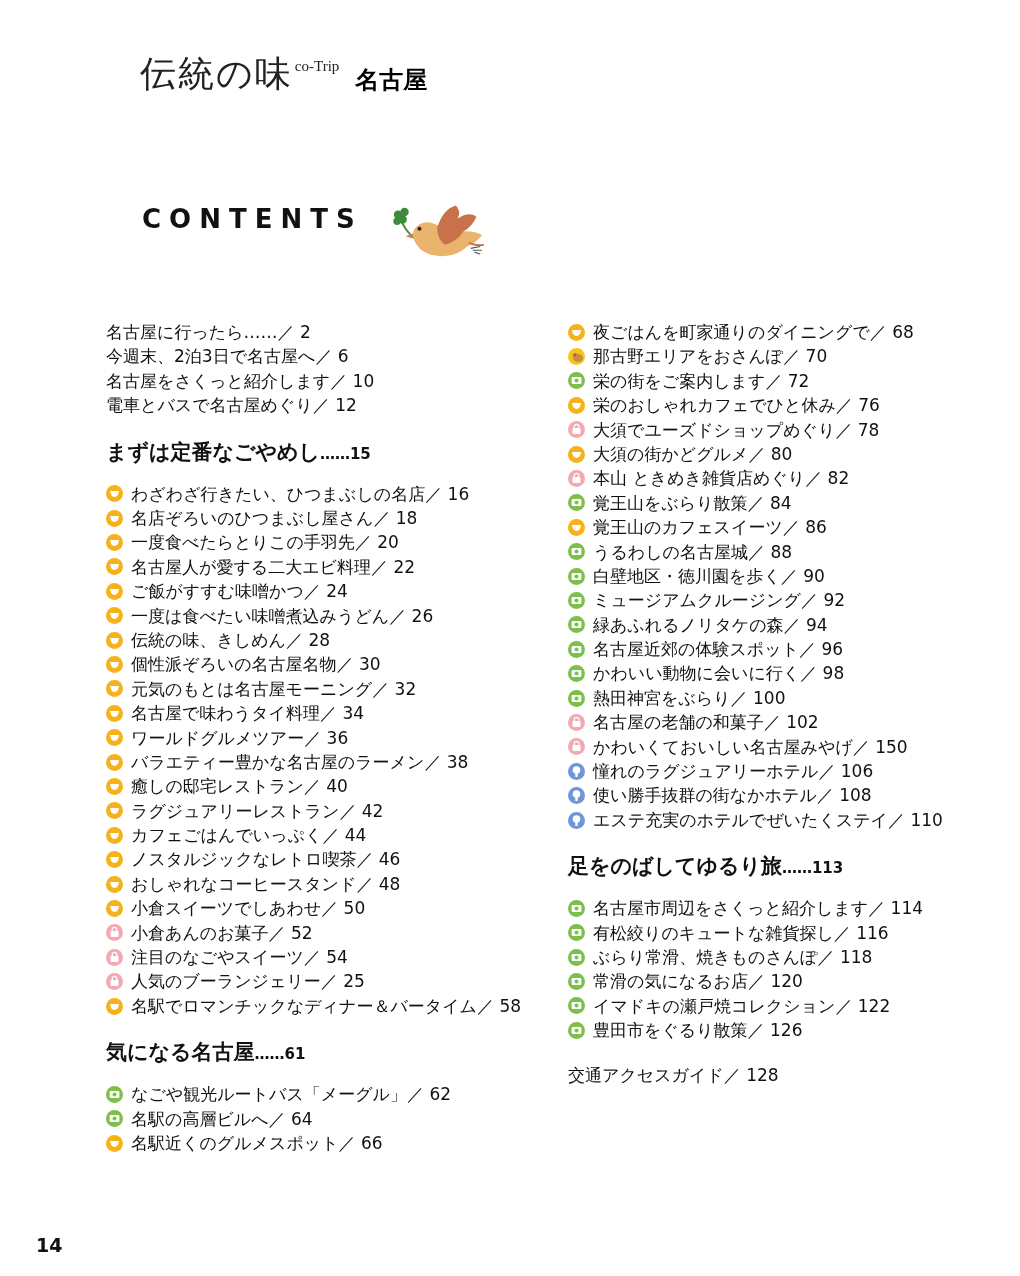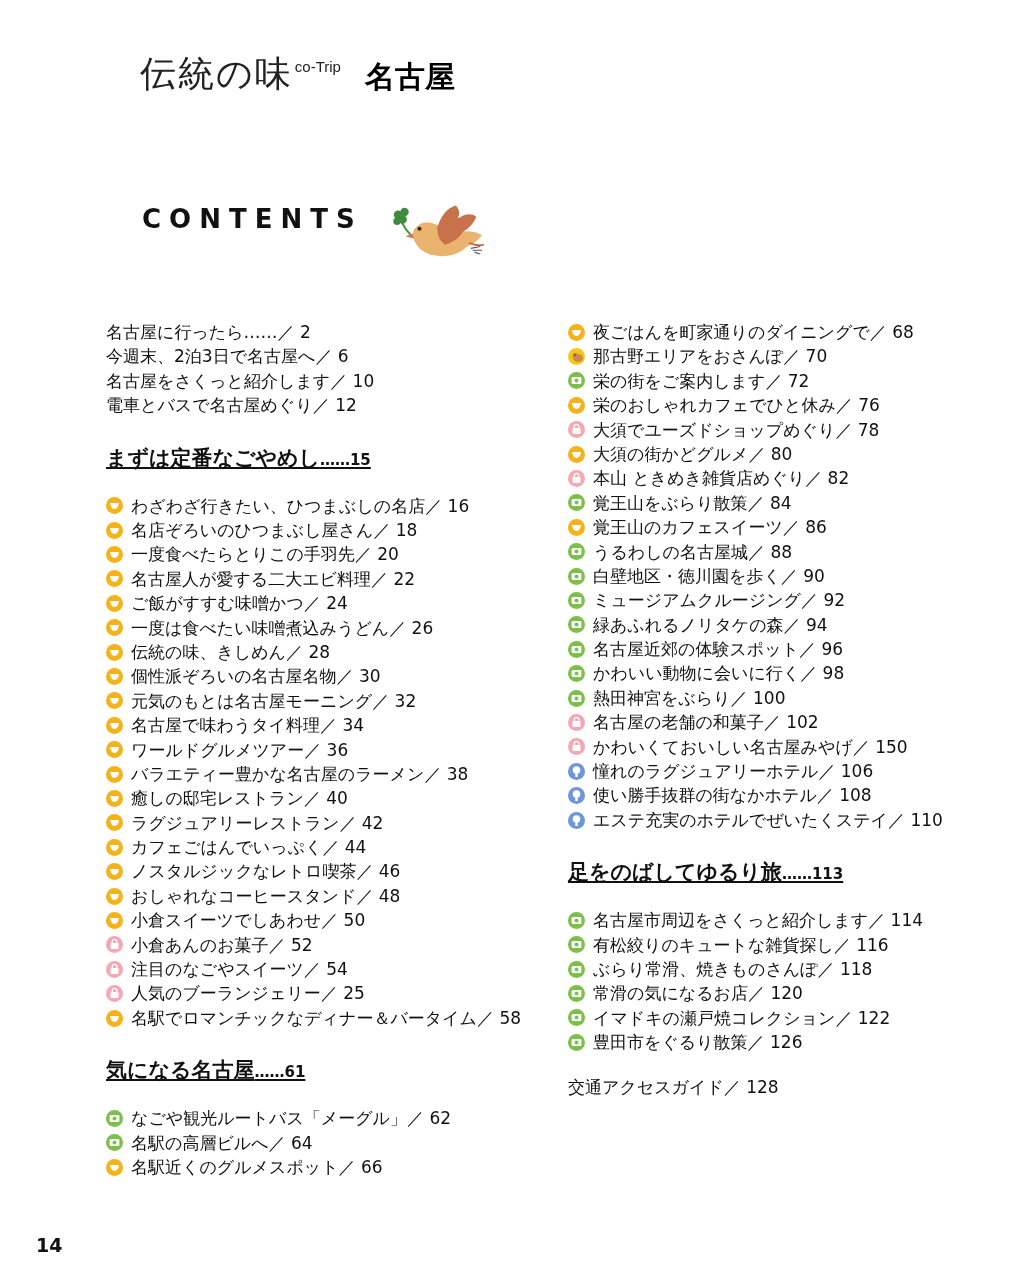--- a/index.html
+++ b/index.html
@@ -8,46 +8,46 @@
     font-family: "DejaVu Sans", "Liberation Sans", sans-serif; color: #111;
   }
   .brand {
     position: absolute; left: 140px; top: 56px; display: flex; align-items: flex-end;
   }
   .brand-script {
     font-family: "DejaVu Serif", "Liberation Serif", serif; font-size: 36px; font-weight: 300;
     letter-spacing: 2px; color: #222; line-height: 1;
   }
   .brand-cotrip {
-    font-family: Liberation Sans, sans-serif; font-size: 15px; color: #222;
+    font-family: Liberation Serif, serif; font-size: 15px; color: #222;
     align-self: flex-start; margin-left: 2px; margin-top: 2px;
   }
   .brand-city {
-    font-family: "DejaVu Sans", sans-serif; font-weight: bold; font-size: 30px; margin-left: 24px;
+    font-family: "DejaVu Sans", sans-serif; font-weight: bold; font-size: 24px; margin-left: 16px;
     line-height: 1; color: #000; text-align: right;
   }
   .contents-title {
     position: absolute; left: 142px; top: 204px; font-family: "DejaVu Sans", sans-serif;
     font-weight: bold; font-size: 26px; letter-spacing: 8px; color: #111;
   }
   .bird { position: absolute; left: 388px; top: 198px; width: 104px; height: 70px; }
 
   .col { position: absolute; top: 320px; font-size: 17px; line-height: 24.4px; }
   .col-left { left: 106px; width: 430px; }
   .col-right { left: 568px; width: 430px; }
 
   .plain-item { white-space: nowrap; }
   .item { display: flex; align-items: center; white-space: nowrap; height: 24.4px; }
   .icon {
     width: 17px; height: 17px; border-radius: 50%; flex: 0 0 17px; margin-right: 8px;
     display: inline-flex; align-items: center; justify-content: center;
   }
   .icon svg { width: 17px; height: 17px; display: block; }
   .section-head {
-    font-weight: bold; font-size: 21px; white-space: nowrap; line-height: 40px; text-decoration: underline;
+    font-weight: bold; font-size: 21px; white-space: nowrap; line-height: 28px;
   }
   .section-head .dots { font-weight: bold; font-size: 15px; }
   .gap-s { height: 14px; }
   .gap-m { height: 20px; }
   .page-num {
     position: absolute; left: 36px; top: 1234px; font-weight: bold; font-size: 19px;
   }
 </style>
 </head>
 <body>

